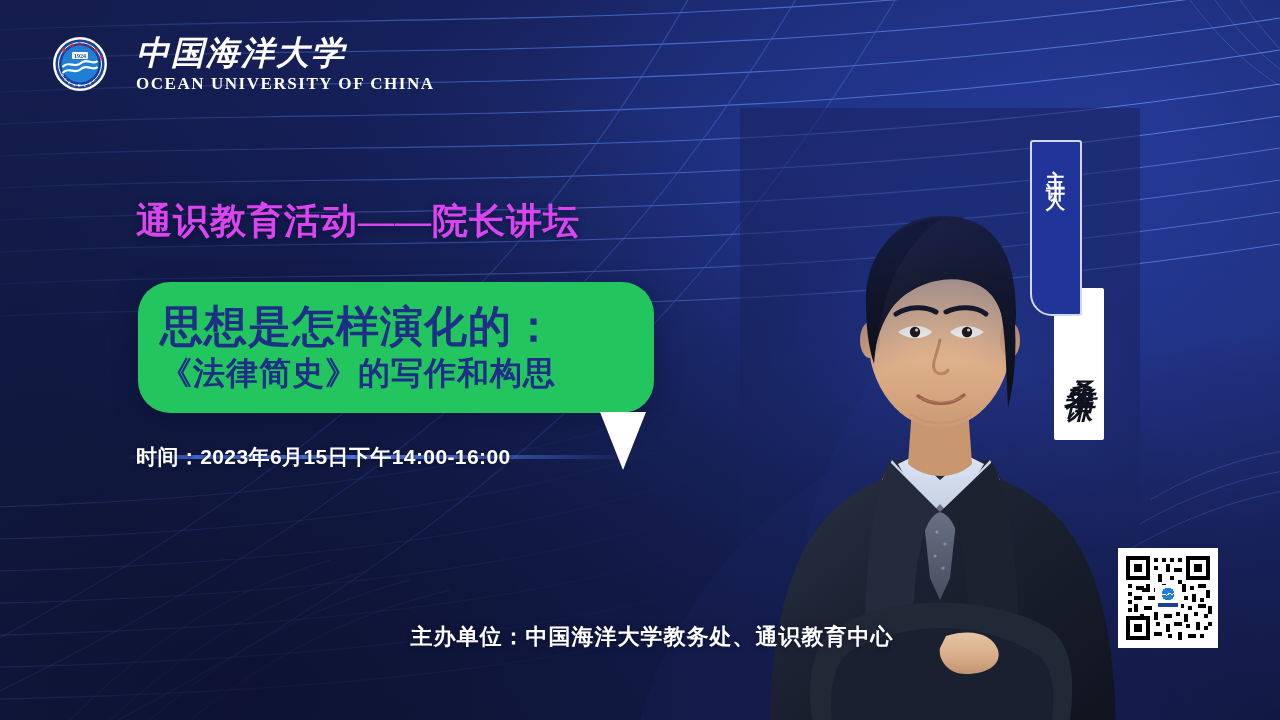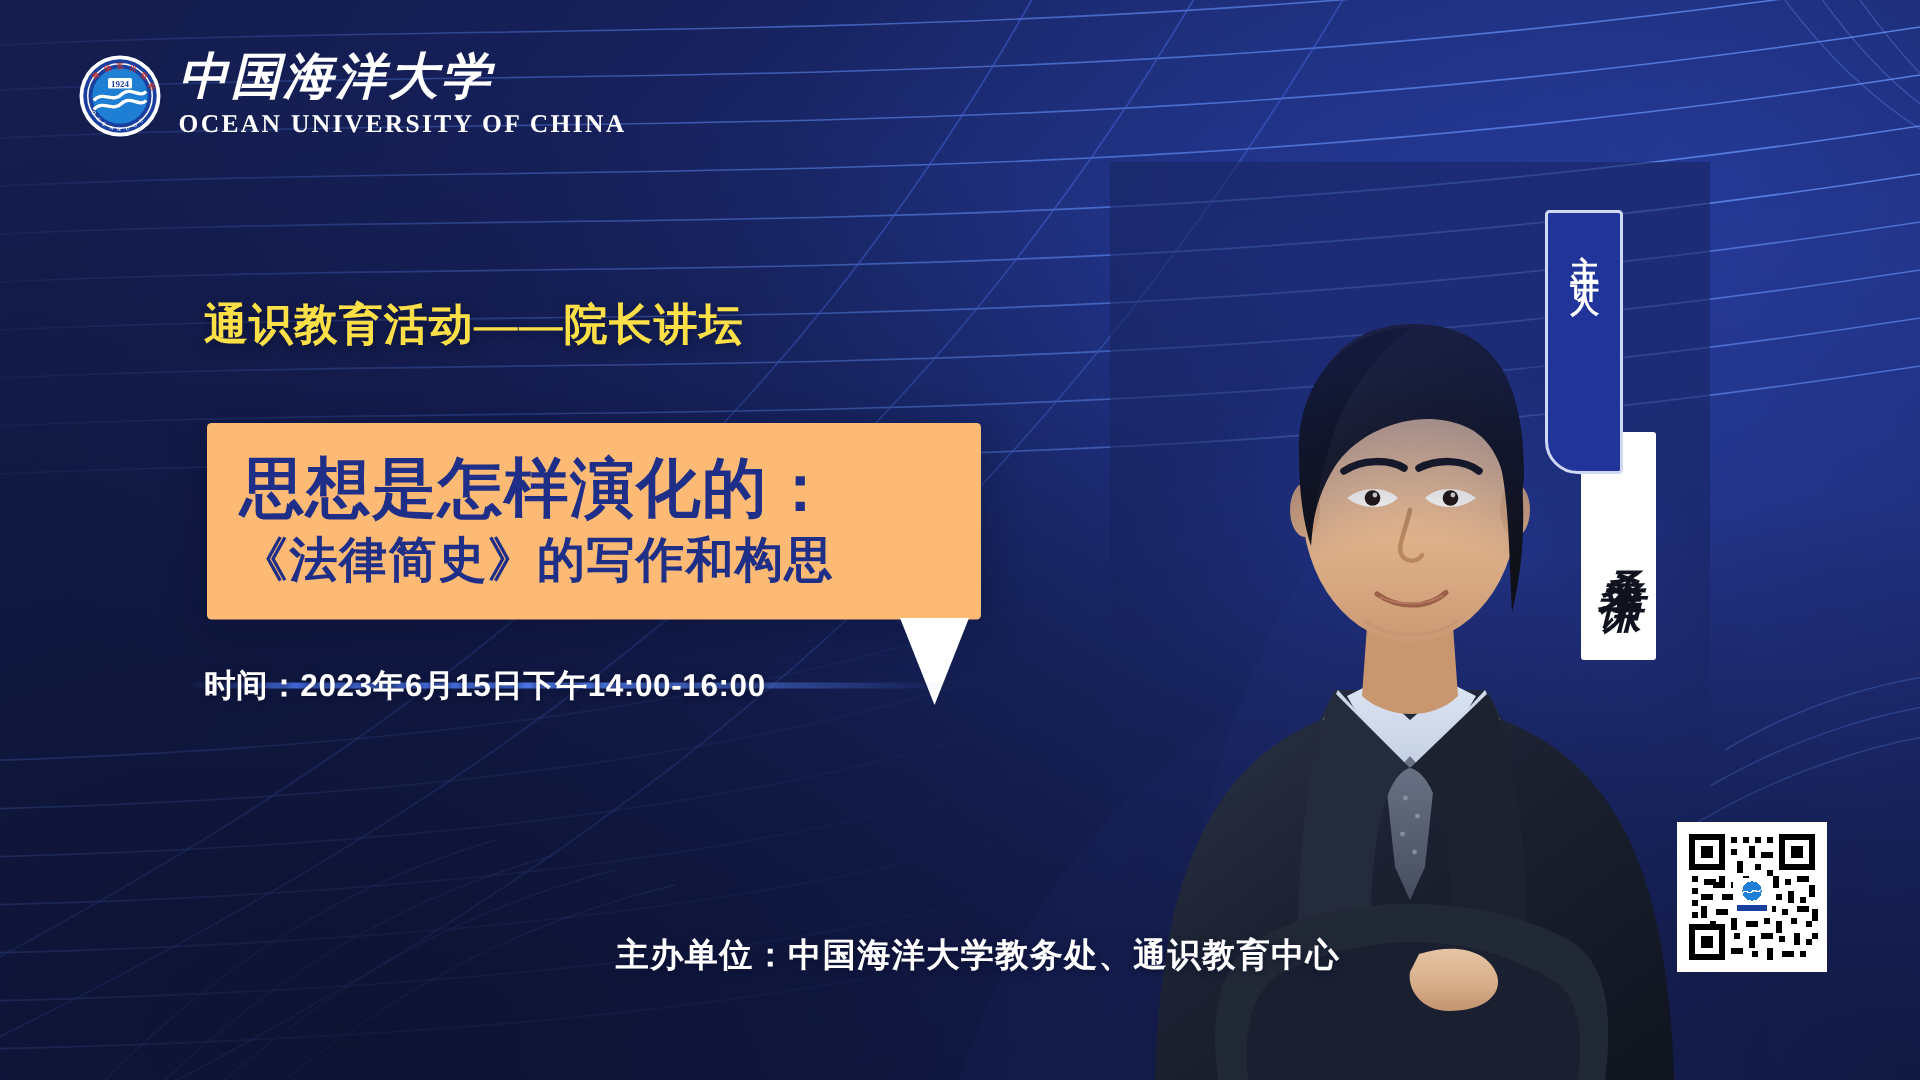--- a/index.html
+++ b/index.html
@@ -39,21 +39,22 @@
     inset: 0;
   }
   .bg-arcs svg { display: block; width: 100%; height: 100%; }
 
   
   .logo-block {
     position: absolute;
     left: 52px;
     top: 36px;
     display: flex;
-    gap: 11px;
+    align-items: center;
+    gap: 28px;
   }
   .logo-emblem {
     width: 56px;
     height: 56px;
     flex: 0 0 auto;
   }
   .logo-text {
     display: flex;
     flex-direction: column;
     line-height: 1;
@@ -84,39 +85,39 @@
     height: 612px;
   }
   .portrait svg { display:block; width:100%; height:100%; }
 
   
   .headline {
     position: absolute;
     left: 136px;
     top: 197px;
     font-family: "Liberation Serif", "DejaVu Serif", serif;
-    font-size: 29px;
-    font-weight: 700;
-    color: #fde047;
+    font-size: 36px;
+    font-weight: 700;
+    color: #d946ef;
     letter-spacing: 1px;
     white-space: nowrap;
     text-shadow: 0 2px 7px rgba(5,10,35,0.55);
   }
 
   
   .bubble-wrap {
     position: absolute;
     left: 138px;
     top: 282px;
     width: 516px;
   }
   .bubble {
     position: relative;
-    background: #fdba74;
-    border-radius: 3px;
+    background: #22c55e;
+    border-radius: 32px;
     padding: 17px 22px 20px 22px;
     box-shadow: 0 6px 26px rgba(6,12,40,0.35);
   }
   .bubble-line {
     font-family: "Liberation Sans", "DejaVu Sans", sans-serif;
     font-weight: 700;
     color: #1f2f88;
     font-size: 43px;
     line-height: 1.26;
     letter-spacing: 1px;

